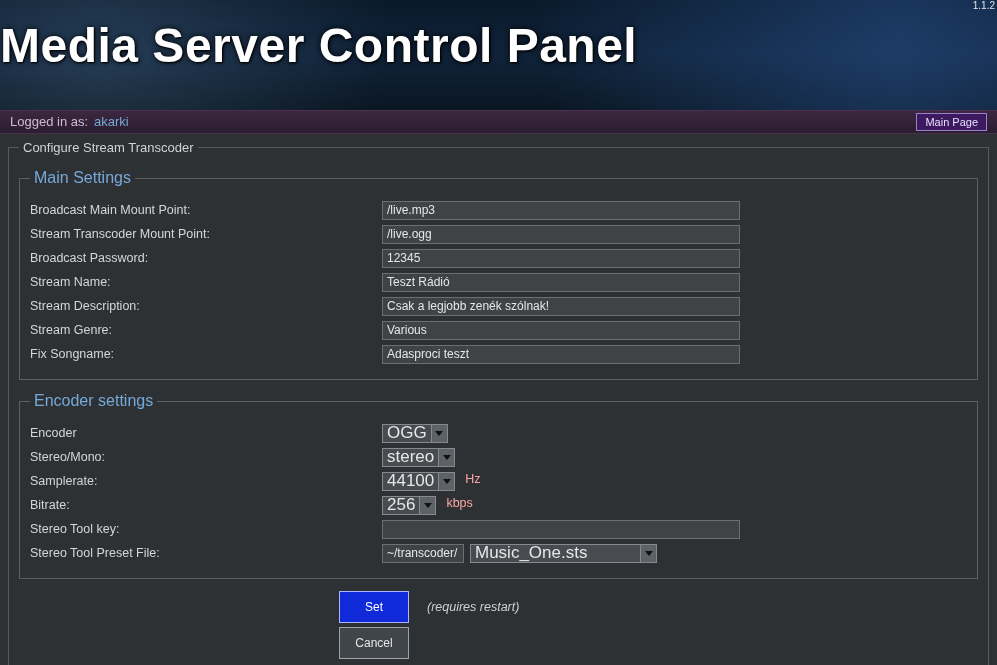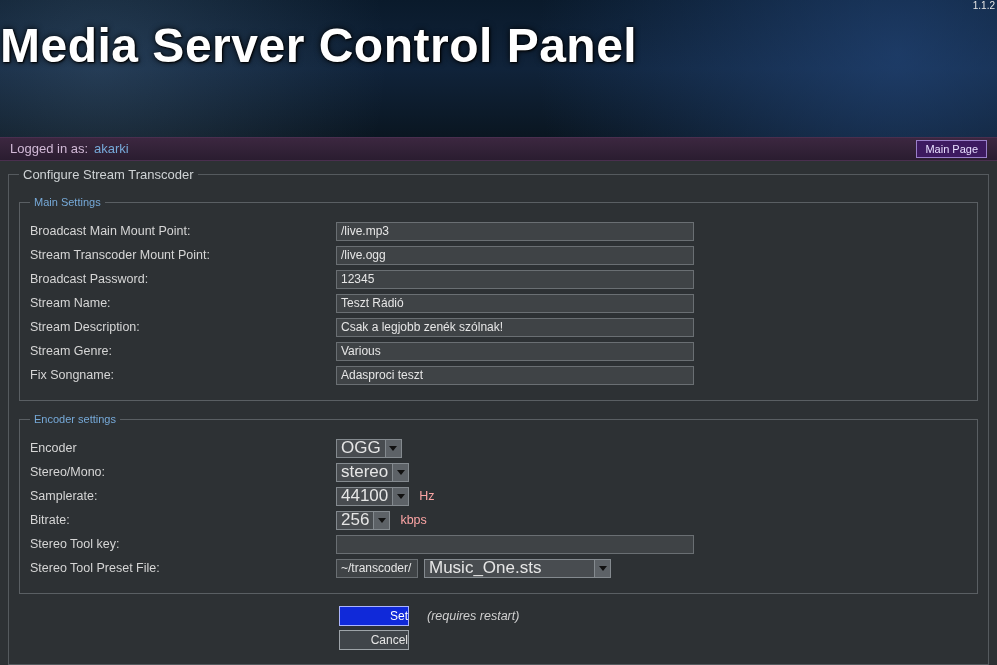--- a/index.html
+++ b/index.html
@@ -8,21 +8,21 @@
     width: 997px; height: 665px;
     background: #000;
     font-family: Verdana, Arial, sans-serif;
     color: #cfcfcf;
     font-size: 13px;
     overflow: hidden;
   }
   
   .banner {
     position: relative;
-    height: 137px;
+    height: 110px;
     width: 100%;
     background:
       radial-gradient(circle at 10% 45%, rgba(136,181,220,0.18), rgba(0,0,0,0) 32%),
       radial-gradient(circle at 90% 40%, rgba(40,80,140,0.55), rgba(0,0,0,0) 40%),
       linear-gradient(180deg, #0a1a2b 0%, #10233a 50%, #0a1621 100%);
     overflow: hidden;
   }
   .banner .title {
     position: absolute;
     left: 0; right: 0;
@@ -88,39 +88,39 @@
     font-size: 13px;
     padding: 0 4px;
   }
   fieldset.inner {
     border: 1px solid #5a5f63;
     margin: 6px 0 12px 0;
     padding: 10px 10px 12px 10px;
   }
   fieldset.inner > legend {
     color: #76a9d8;
-    font-size: 11px;
+    font-size: 16px;
     padding: 0 4px;
   }
   .row {
     display: flex;
     align-items: center;
     margin: 2px 0;
     min-height: 22px;
   }
   .row .label {
     width: 306px;
     font-size: 12.5px;
     color: #d6d6d6;
     white-space: nowrap;
   }
   .row .controls {
     display: flex;
-    align-items: center;
     gap: 6px;
+    margin-left: 46px;
   }
   input.txt, select.sel {
     background: #3f4346;
     border: 1px solid #6a6f73;
     color: #e6e6e6;
     font-family: Verdana, Arial, sans-serif;
     font-size: 12px;
     padding: 1px 4px;
     height: 19px;
   }
@@ -164,29 +164,29 @@
   }
   .unit-i { font-style: italic; color: #d0d0d0; }
   .btn-row {
     display: flex;
     align-items: center;
     margin: 4px 0 4px 320px;
     gap: 14px;
   }
   .btn {
     width: 70px;
-    height: 20px;
+    height: 32px;
     background: #40454a;
     border: 1px solid #9ea4a9;
     color: #e6e6e6;
     font-size: 12px;
     font-family: Verdana, Arial, sans-serif;
     cursor: pointer;
     padding: 0;
-    text-align: right;
+    text-align: center;
   }
   .btn.primary {
     background: #1029d9;
     border: 1px solid #aab4ff;
     color: #ffffff;
   }
 </style>
 </head>
 <body>
 

